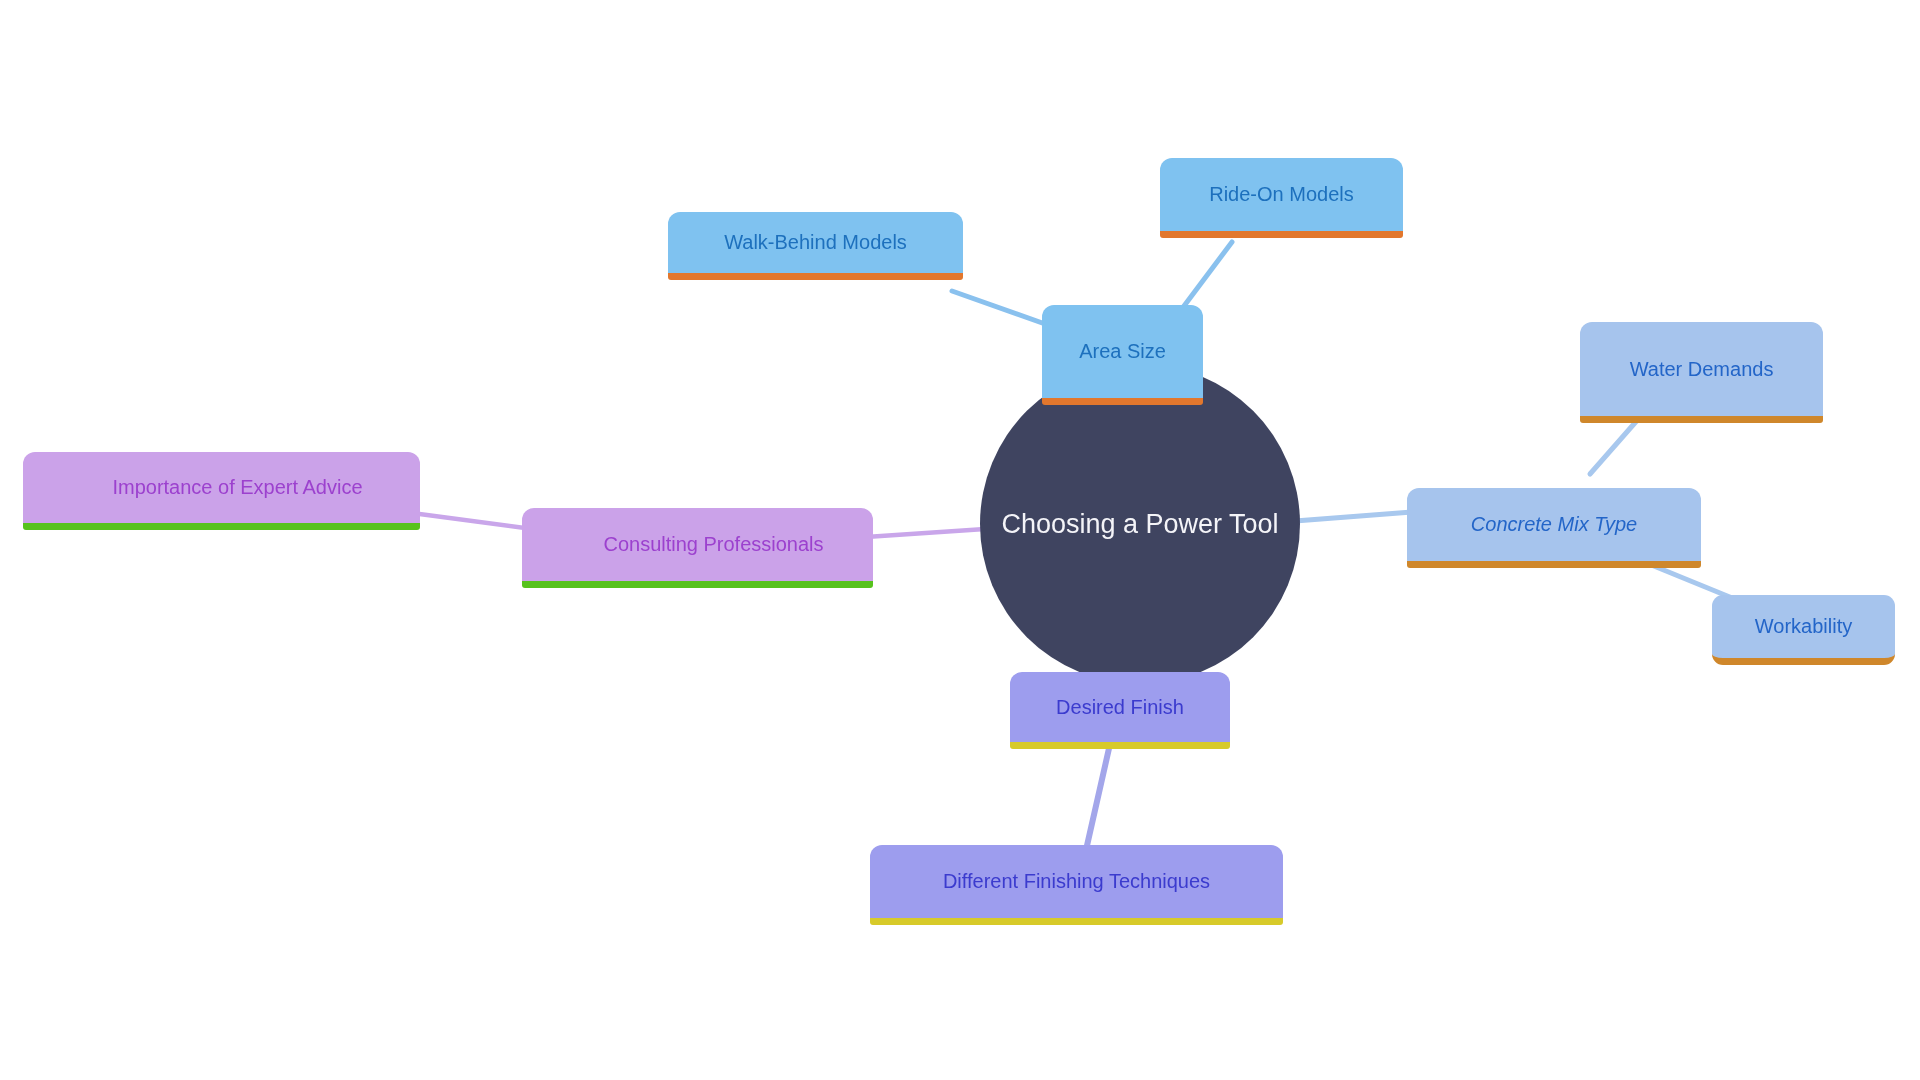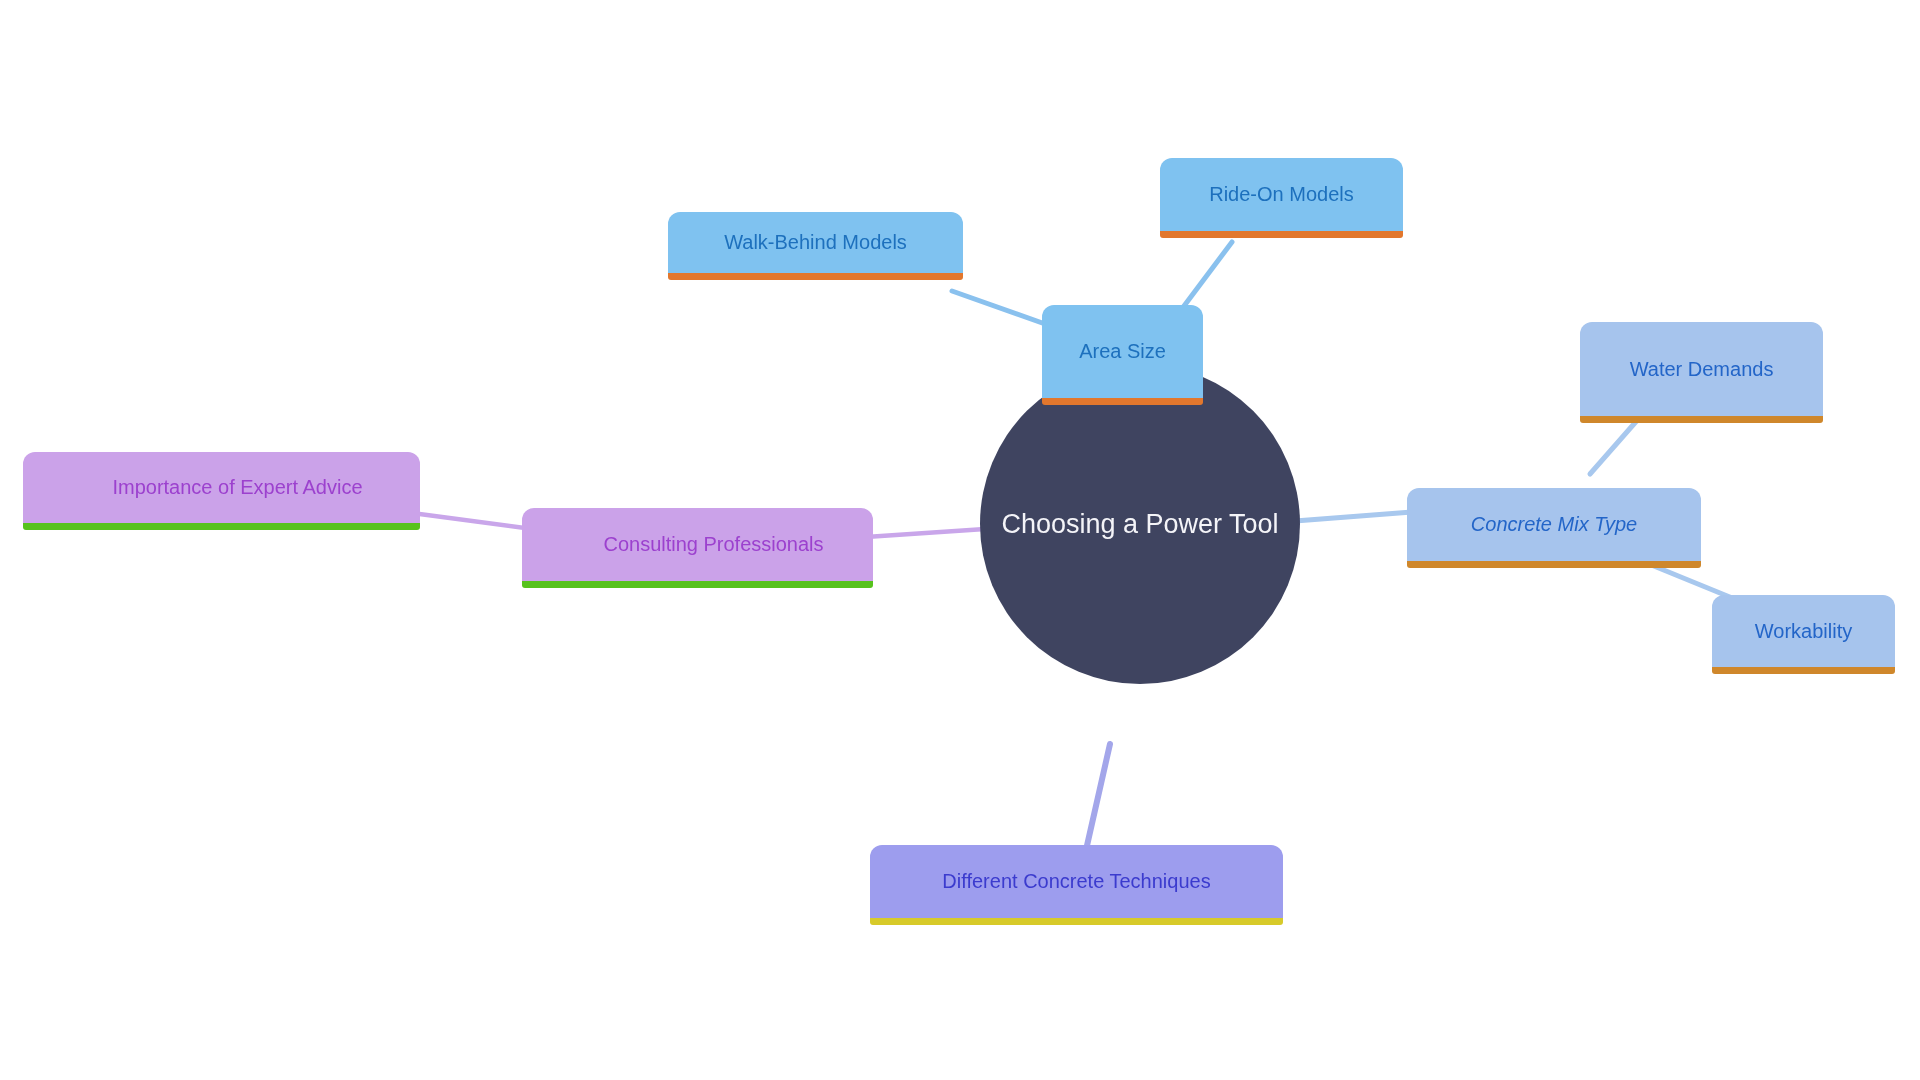--- a/index.html
+++ b/index.html
@@ -102,27 +102,30 @@
   </div>
 
   <div class="node steel" style="left:1407px; top:488px; width:294px; height:80px;font-style:italic;">
     <span>Concrete Mix Type</span>
   </div>
 
   <div class="node steel" style="left:1580px; top:322px; width:243px; height:101px;">
     <span>Water Demands</span>
   </div>
 
-  <div class="node steel" style="left:1712px; top:595px; width:183px; height:79px;">
+  <div class="node steel" style="left:1712px; top:595px; width:183px; height:70px;border-radius:11px;">
     <span>Workability</span>
   </div>
 
+  <div class="node indigo" style="left:1010px; top:672px; width:220px; height:77px;">
+    <span>Desired Finish</span>
+  </div>
 
   <div class="node indigo" style="left:870px; top:845px; width:413px; height:80px;">
-    <span>Different Concrete Techniques</span>
+    <span>Different Finishing Techniques</span>
   </div>
 
   <div class="node purple" style="left:522px; top:508px; width:351px; height:80px;">
     <span>Consulting Professionals</span>
   </div>
 
   <div class="node purple" style="left:23px; top:452px; width:397px; height:78px;">
     <span>Importance of Expert Advice</span>
   </div>
 

